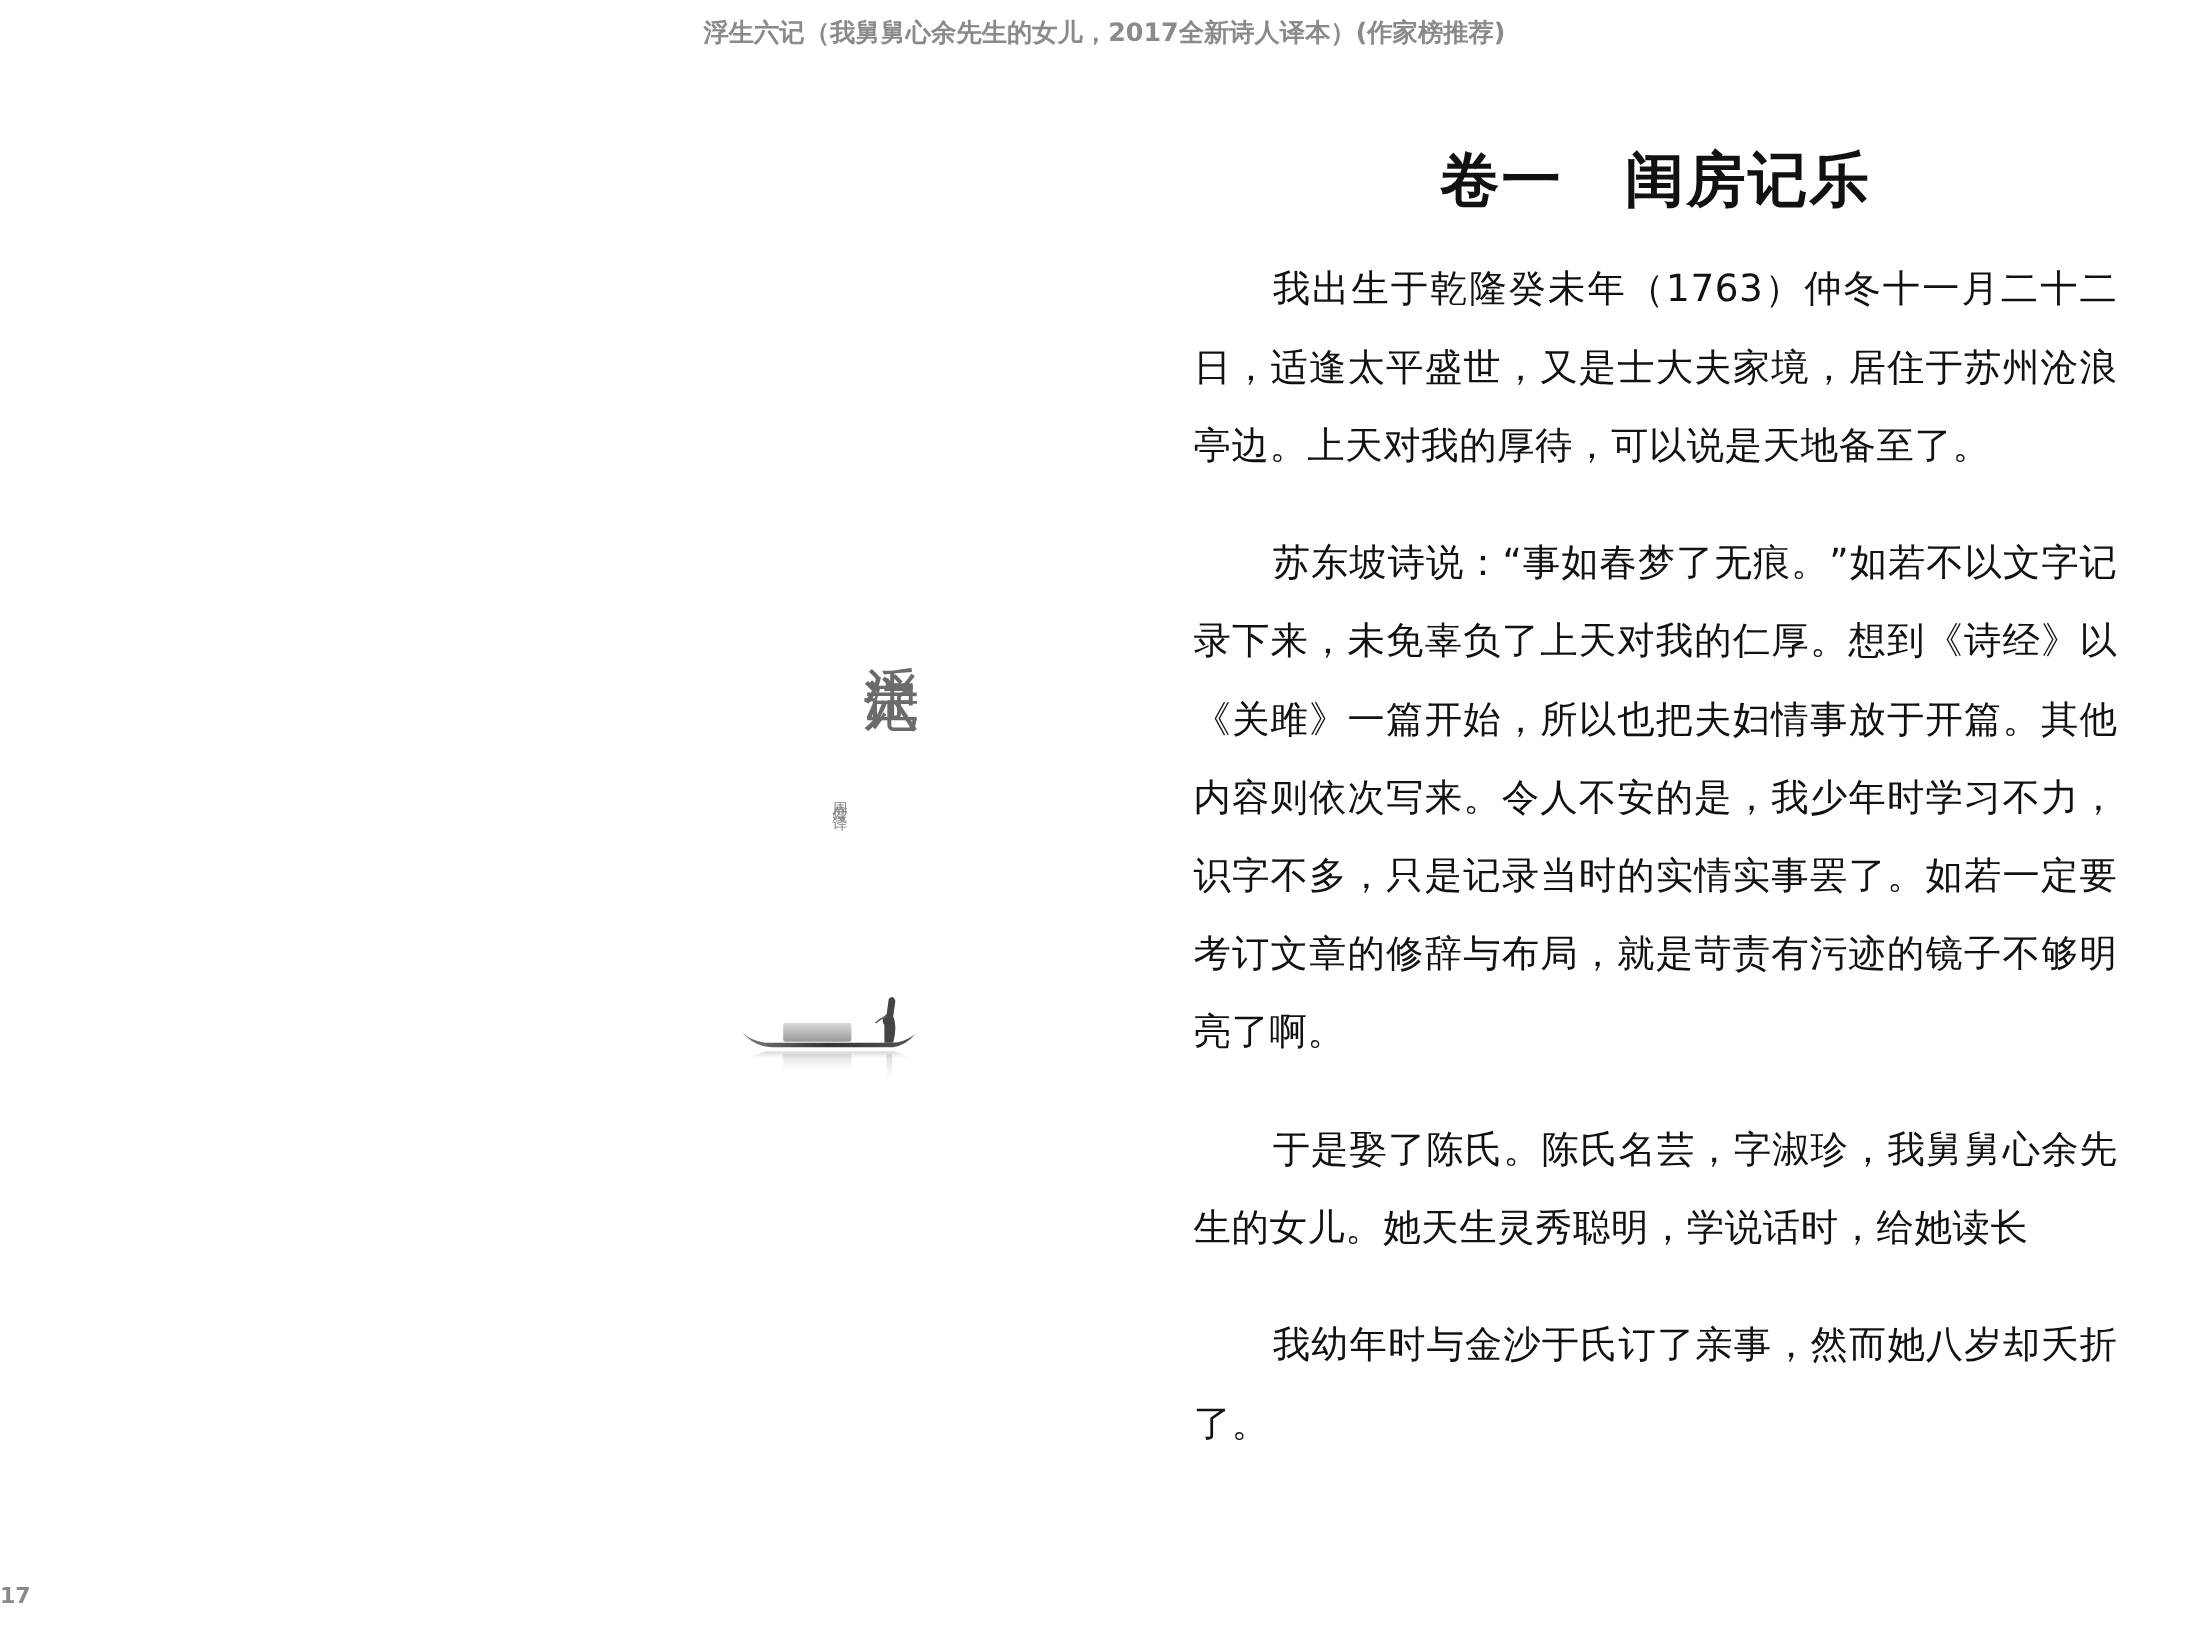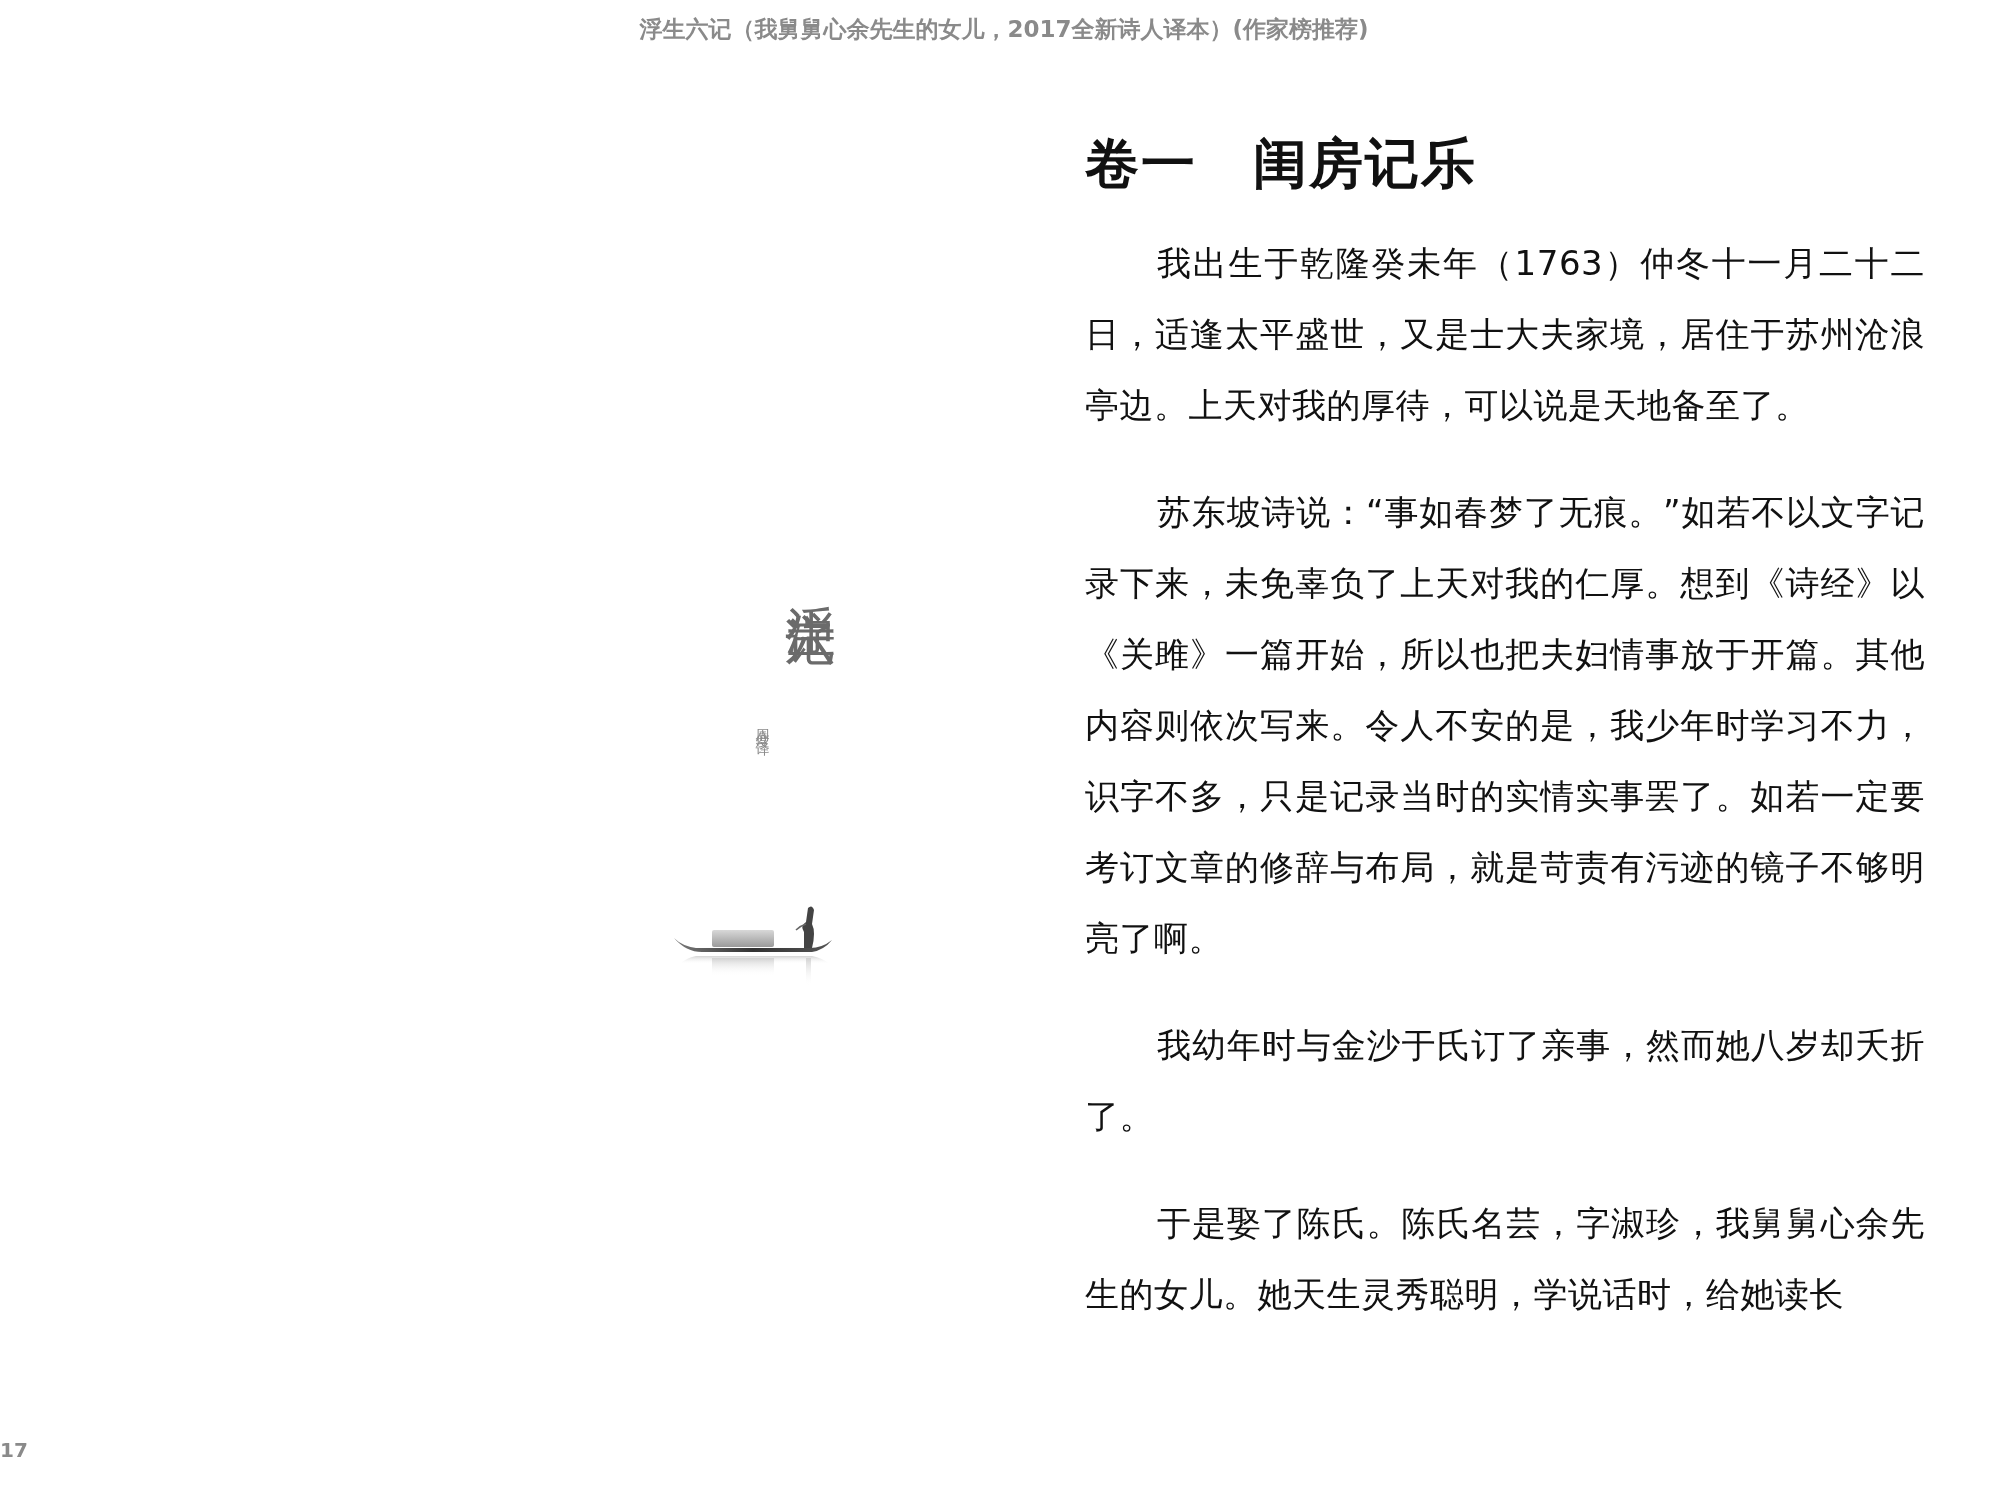--- a/index.html
+++ b/index.html
@@ -66,20 +66,21 @@
       position: absolute;
       left: 1085px;
       top: 0;
       width: 840px;
     }
     .chapter-title {
       position: absolute;
       left: 0;
       top: 128px;
       width: 840px;
+      text-align: center;
       font-size: 54px;
       font-weight: bold;
       color: #111111;
       letter-spacing: 2px;
       white-space: pre;
     }
     .body-text {
       position: absolute;
       left: 0;
       top: 228px;
@@ -139,18 +140,18 @@
       <rect x="134" y="80" width="5" height="28" fill="url(#refl)"></rect>
     </svg>
   </div>
 </div>
 
 <div class="right-page">
   <div class="chapter-title">卷一　闺房记乐</div>
   <div class="body-text">
     <p class="para">我出生于乾隆癸未年（1763）仲冬十一月二十二日，适逢太平盛世，又是士大夫家境，居住于苏州沧浪亭边。上天对我的厚待，可以说是天地备至了。</p>
     <p class="para">苏东坡诗说：“事如春梦了无痕。”如若不以文字记录下来，未免辜负了上天对我的仁厚。想到《诗经》以《关雎》一篇开始，所以也把夫妇情事放于开篇。其他内容则依次写来。令人不安的是，我少年时学习不力，识字不多，只是记录当时的实情实事罢了。如若一定要考订文章的修辞与布局，就是苛责有污迹的镜子不够明亮了啊。</p>
+    <p class="para">于是娶了陈氏。陈氏名芸，字淑珍，我舅舅心余先生的女儿。她天生灵秀聪明，学说话时，给她读长</p>
     <p class="para">我幼年时与金沙于氏订了亲事，然而她八岁却夭折了。</p>
-    <p class="para">于是娶了陈氏。陈氏名芸，字淑珍，我舅舅心余先生的女儿。她天生灵秀聪明，学说话时，给她读长</p>
   </div>
 </div>
 
 <div class="page-number">17</div>
 
 </body></html>

